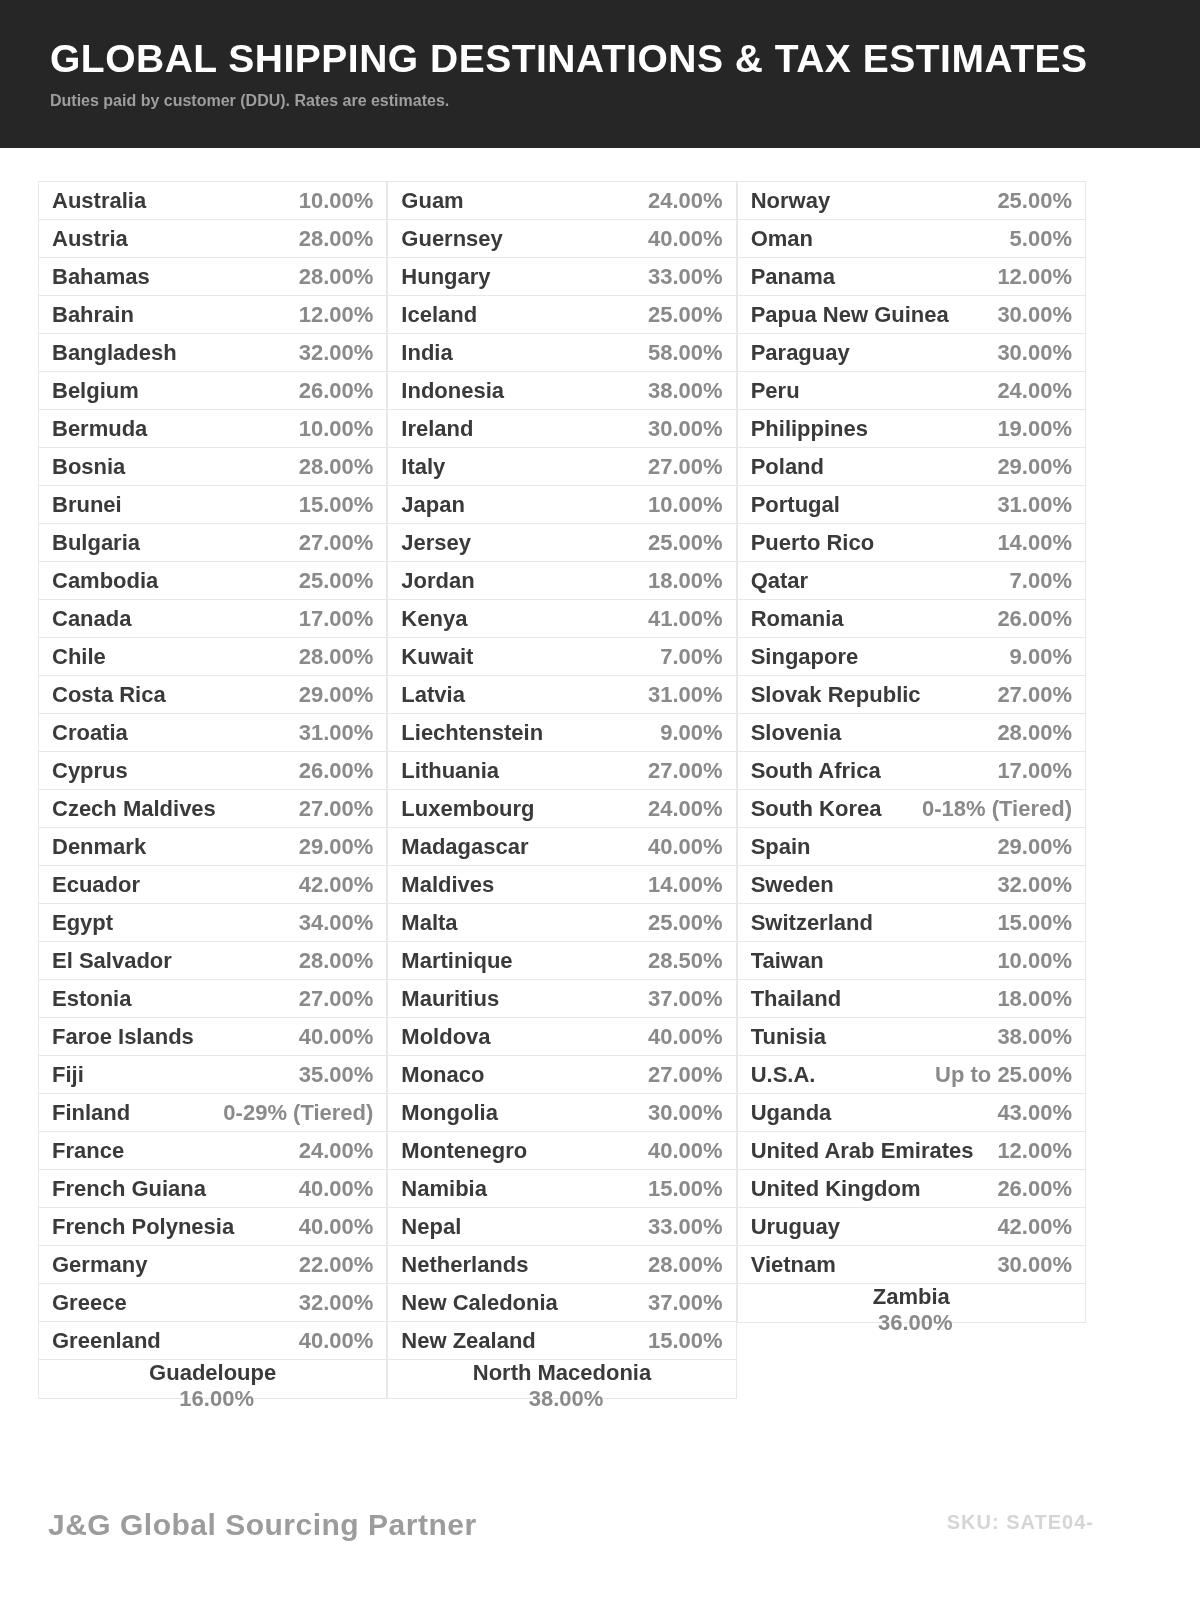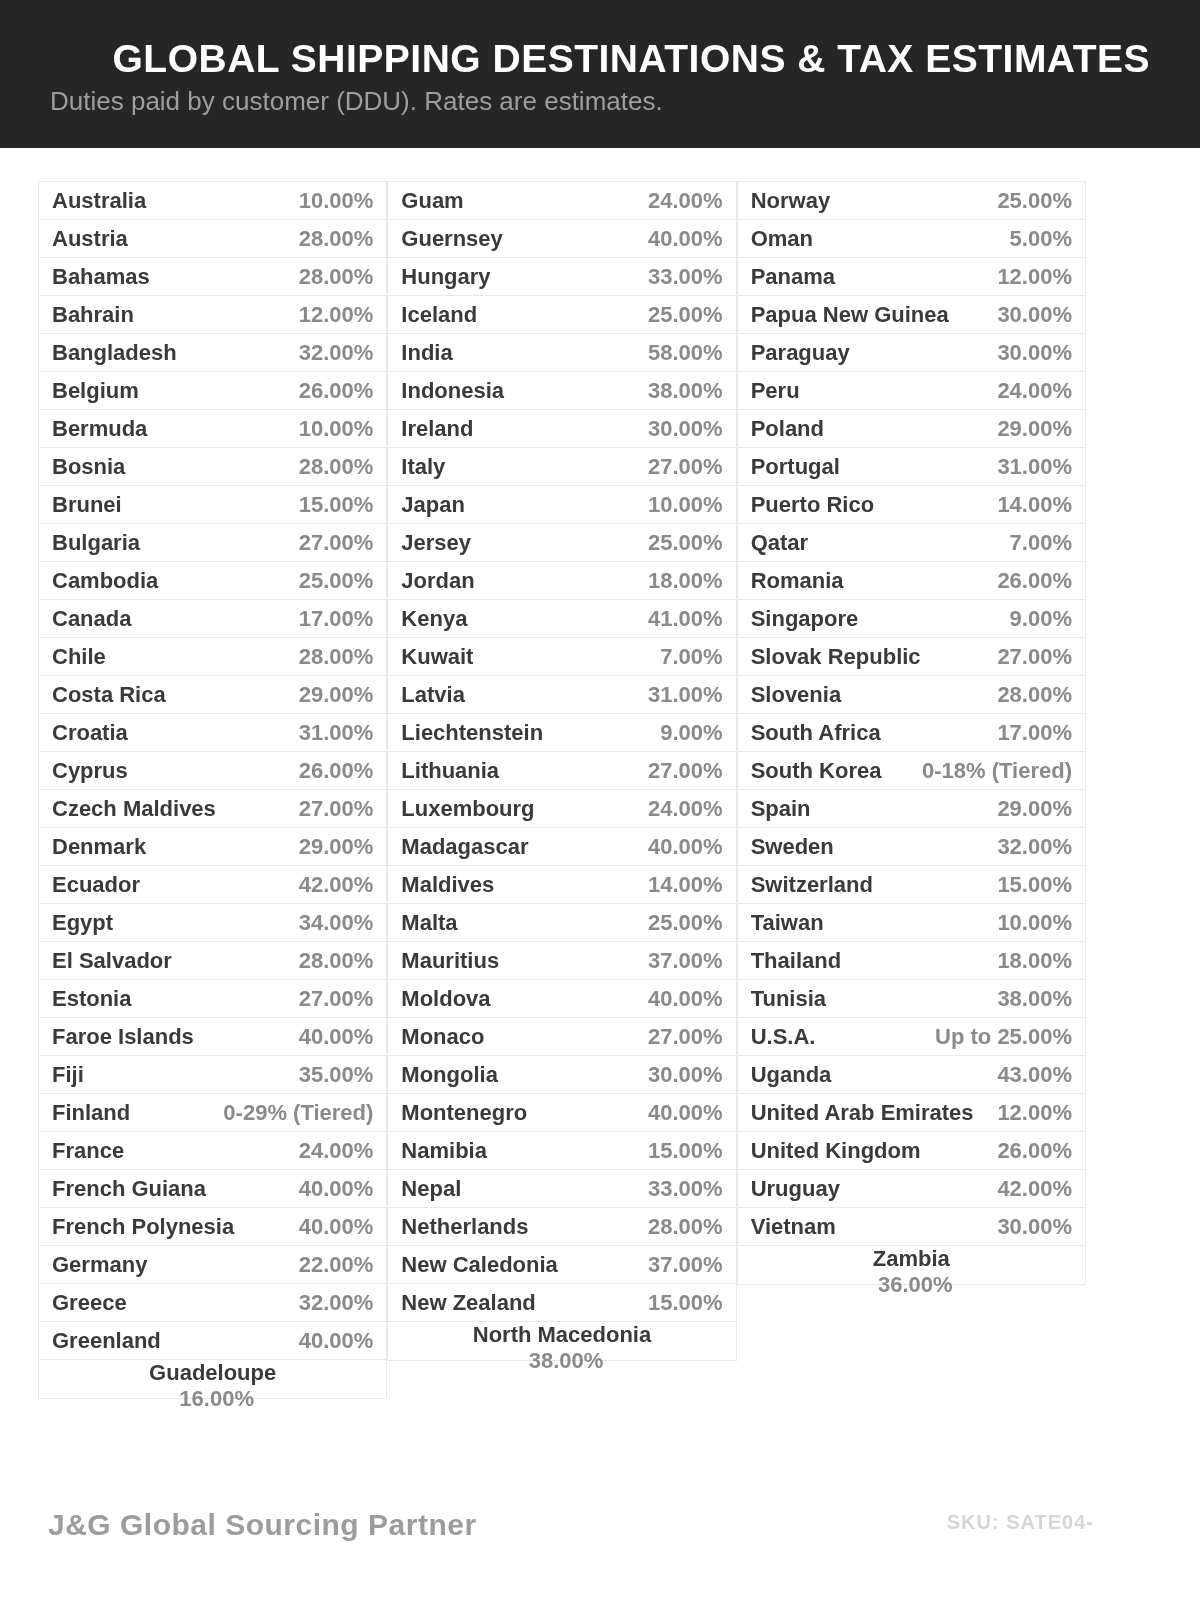--- a/index.html
+++ b/index.html
@@ -23,27 +23,26 @@
     padding: 38px 50px 0 50px;
   }
   .page-title {
     margin: 0;
     font-size: 39px;
     line-height: 42px;
     font-weight: bold;
     letter-spacing: 0.5px;
     color: var(--title-text, #ffffff);
     white-space: nowrap;
-    text-align: right;
   }
   .page-subtitle {
     margin: 8px 0 0 0;
-    font-size: 26px;
+    font-size: 16px;
     line-height: 26px;
-    font-weight: normal;
+    font-weight: bold;
     color: var(--subtitle-text, #9e9e9e);
     white-space: nowrap;
   }
 
   
   .rates-grid {
     position: absolute;
     left: 38px;
     top: 181px;
     width: 1048px;
@@ -315,20 +314,24 @@
       </div>
       <div class="row">
         <span class="country">Maldives</span>
         <span class="rate">14.00%</span>
       </div>
       <div class="row">
         <span class="country">Malta</span>
         <span class="rate">25.00%</span>
       </div>
       <div class="row">
+        <span class="country">Martinique</span>
+        <span class="rate">28.50%</span>
+      </div>
+      <div class="row">
         <span class="country">Mauritius</span>
         <span class="rate">37.00%</span>
       </div>
       <div class="row">
         <span class="country">Moldova</span>
         <span class="rate">40.00%</span>
       </div>
       <div class="row">
         <span class="country">Monaco</span>
         <span class="rate">27.00%</span>
@@ -383,20 +386,24 @@
         <span class="country">Papua New Guinea</span>
         <span class="rate">30.00%</span>
       </div>
       <div class="row">
         <span class="country">Paraguay</span>
         <span class="rate">30.00%</span>
       </div>
       <div class="row">
         <span class="country">Peru</span>
         <span class="rate">24.00%</span>
+      </div>
+      <div class="row">
+        <span class="country">Philippines</span>
+        <span class="rate">19.00%</span>
       </div>
       <div class="row">
         <span class="country">Poland</span>
         <span class="rate">29.00%</span>
       </div>
       <div class="row">
         <span class="country">Portugal</span>
         <span class="rate">31.00%</span>
       </div>
       <div class="row">

